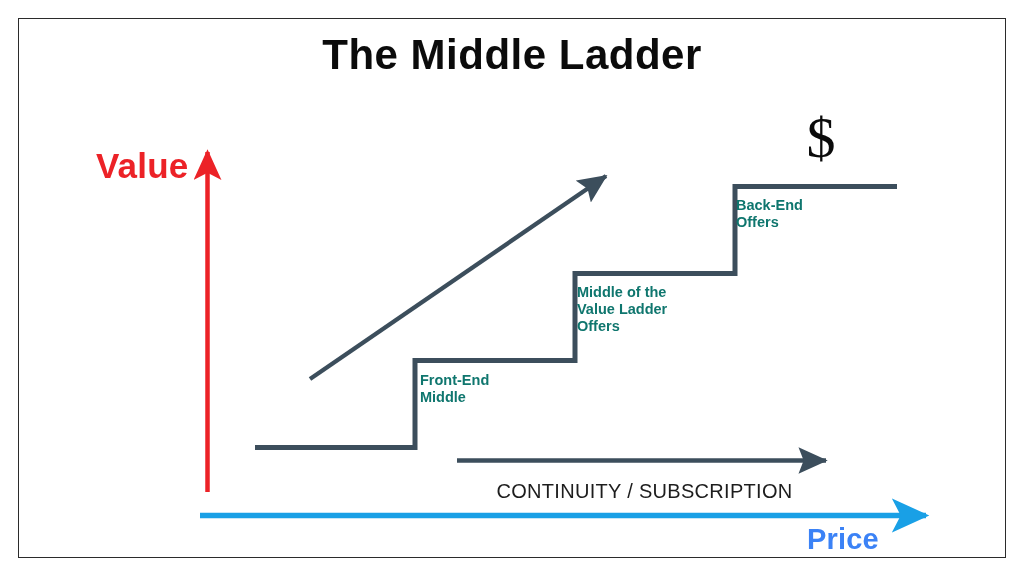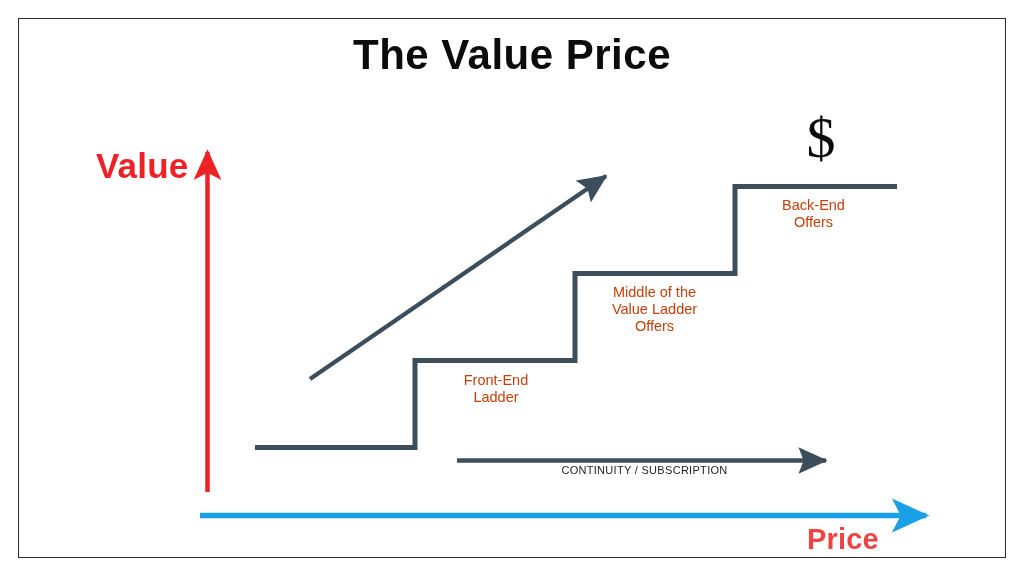--- a/index.html
+++ b/index.html
@@ -55,28 +55,27 @@
     font-size: 35px;
     font-weight: bold;
     color: #ec2227;
     letter-spacing: 0.2px;
   }
   #axis-label-price {
     left: 807px;
     top: 522px;
     font-size: 29px;
     font-weight: bold;
-    color: #ef4444;
+    color: #3b82f6;
     letter-spacing: 0.2px;
   }
   .step-label {
     font-size: 14.5px;
-    font-weight: normal;
-    color: #c2410c;
-    text-align: center;
+    font-weight: bold;
+    color: #0f766e;
   }
   #label-free-offers {
     left: 255px;
     top: 452px;
     width: 152px;
   }
   #label-front-end {
     left: 420px;
     top: 372px;
     width: 152px;
@@ -86,24 +85,24 @@
     top: 284px;
     width: 155px;
   }
   #label-back-end {
     left: 736px;
     top: 197px;
     width: 155px;
   }
   #label-continuity {
     left: 457px;
-    top: 464px;
+    top: 480px;
     width: 375px;
     text-align: center;
-    font-size: 11px;
+    font-size: 20px;
     font-weight: normal;
     color: #1d1d1d;
     letter-spacing: 0.3px;
   }
   #dollar-sign {
     left: 786px;
     top: 104px;
     width: 70px;
     text-align: center;
     font-family: "Liberation Serif", serif;
@@ -146,29 +145,29 @@
 
     <g>
       <line x1="310" y1="379" x2="606" y2="176" stroke="#3c4e5c" stroke-width="4.3" marker-end="url(#mk-slate)"></line>
     </g>
 
     <g>
       <line x1="457" y1="460.5" x2="826" y2="460.5" stroke="#3c4e5c" stroke-width="4.3" marker-end="url(#mk-slate)"></line>
     </g>
   </svg>
 
-  <div class="txt" id="page-title">The Value Price</div>
+  <div class="txt" id="page-title">The Middle Ladder</div>
 
   <div class="txt" id="axis-label-value">Value</div>
 
   <div class="txt" id="axis-label-price">Price</div>
 
 
   <div class="txt step-label" id="label-front-end">Front-End
-Ladder</div>
+Middle</div>
 
   <div class="txt step-label" id="label-middle">Middle of the
 Value Ladder
 Offers</div>
 
   <div class="txt step-label" id="label-back-end">Back-End
 Offers</div>
 
   <div class="txt" id="label-continuity">CONTINUITY / SUBSCRIPTION</div>
 

